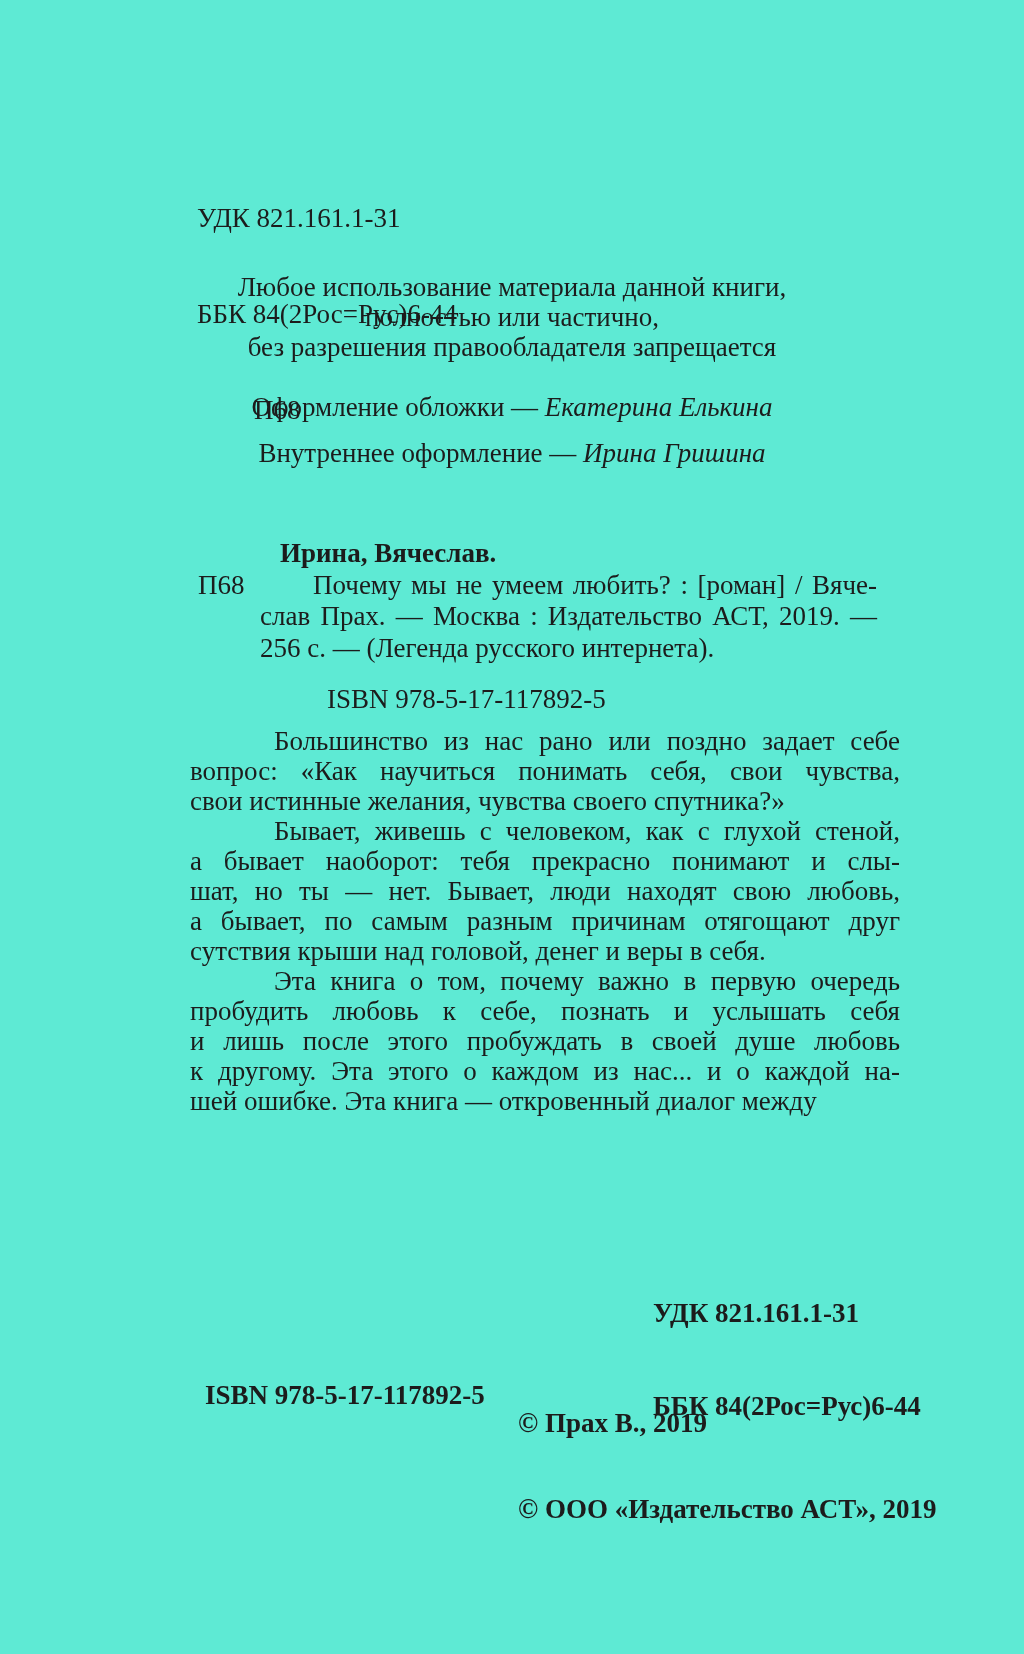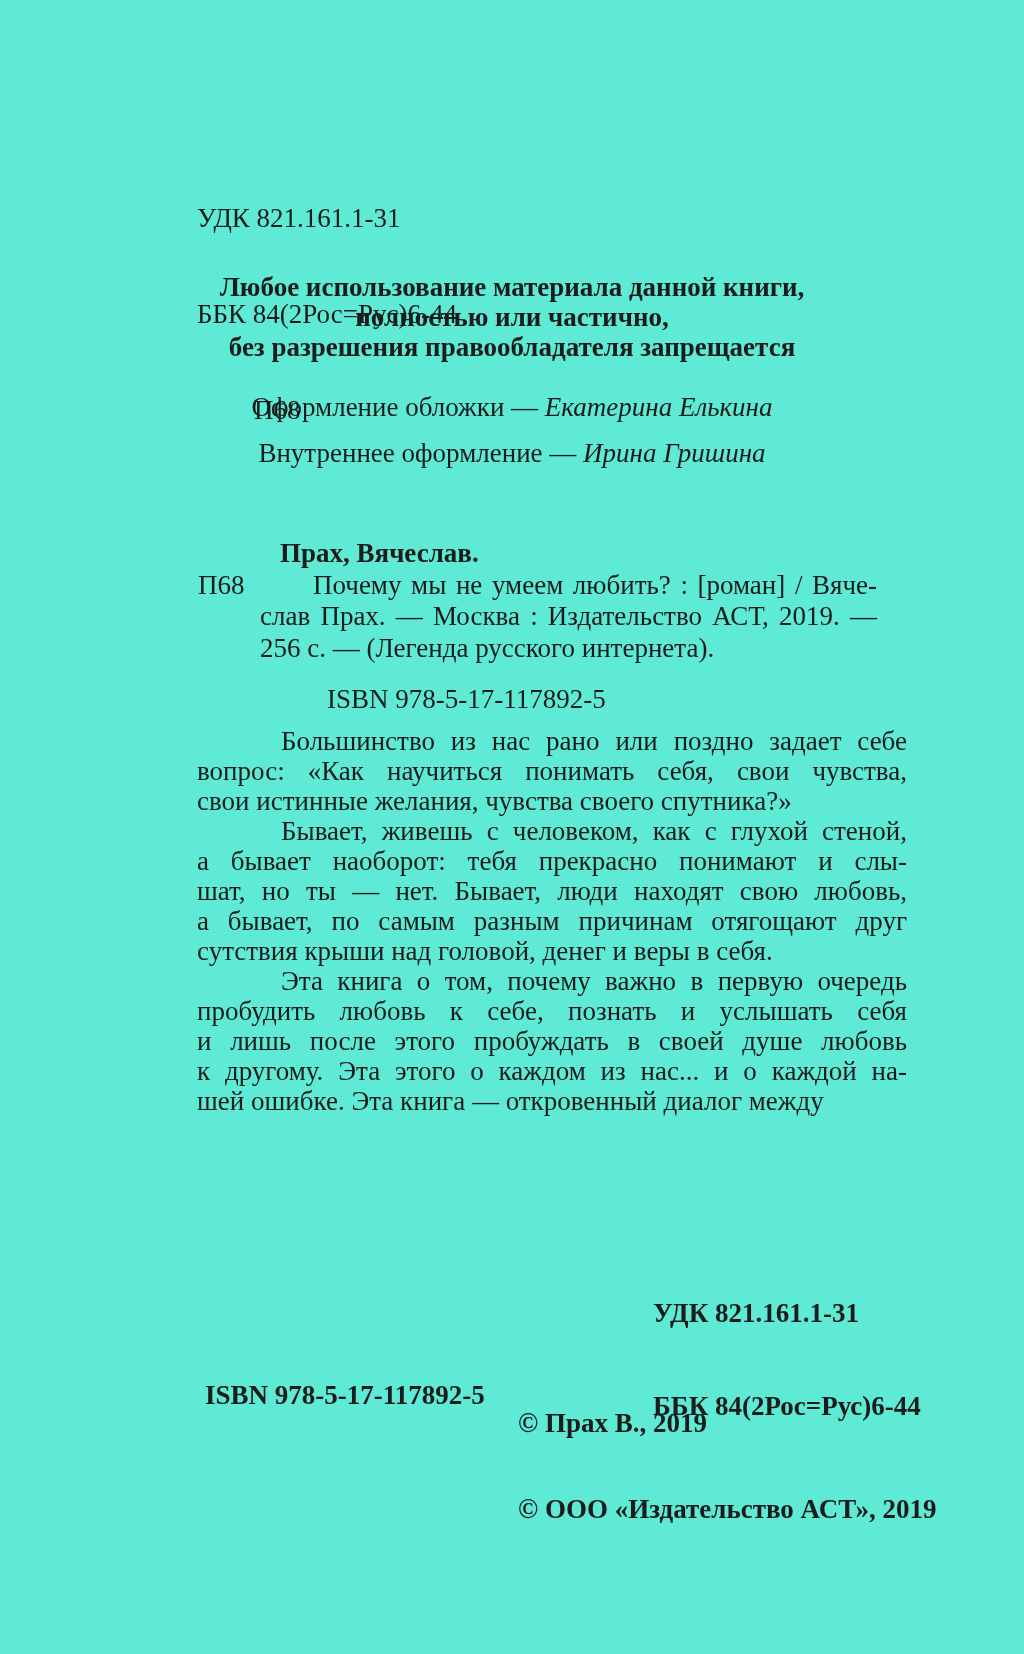--- a/index.html
+++ b/index.html
@@ -29,21 +29,20 @@
   }
   .top-codes .p68 { padding-left: 57px; }
 
   
   .disclaimer {
     left: 157px;
     top: 272px;
     width: 710px;
     text-align: center;
     line-height: 30px;
-    font-weight: bold;
   }
 
   
   .credits {
     left: 157px;
     top: 392px;
     width: 710px;
     text-align: center;
     line-height: 30px;
   }
@@ -81,21 +80,20 @@
     margin-top: 20px;
     padding-left: 137px;
   }
 
   
   .annotation {
     left: 190px;
     top: 726px;
     width: 710px;
     line-height: 30px;
-    margin-left: 7px;
   }
   .annotation .line {
     text-align: justify;
     text-align-last: justify;
   }
   .annotation .para .line:first-child { text-indent: 84px; }
   .annotation .para .line:last-child { text-align-last: left; }
 
   
   .udk-bottom {
@@ -137,21 +135,21 @@
       <div class="line">полностью или частично,</div>
       <div class="line">без разрешения правообладателя запрещается</div>
     </div>
 
   <div class="abs credits">
     <div class="credit-line"><span>Оформление обложки — </span><span class="credit-name">Екатерина Елькина</span></div>
     <div class="credit-line"><span>Внутреннее оформление — </span><span class="credit-name">Ирина Гришина</span></div>
   </div>
 
   <div class="abs catalog">
-    <div class="author">Прах, Вячеслав.</div>
+    <div class="author">Ирина, Вячеслав.</div>
     <div class="entry-wrap">
       <span class="margin-code">П68</span>
       <div class="entry-lines">
           <div class="line">Почему мы не умеем любить? : [роман] / Вяче-</div>
           <div class="line">слав Прах. — Москва : Издательство АСТ, 2019. —</div>
           <div class="line">256 с. — (Легенда русского интернета).</div>
         </div>
     </div>
     <div class="isbn-mid">ISBN 978-5-17-117892-5</div>
   </div>

